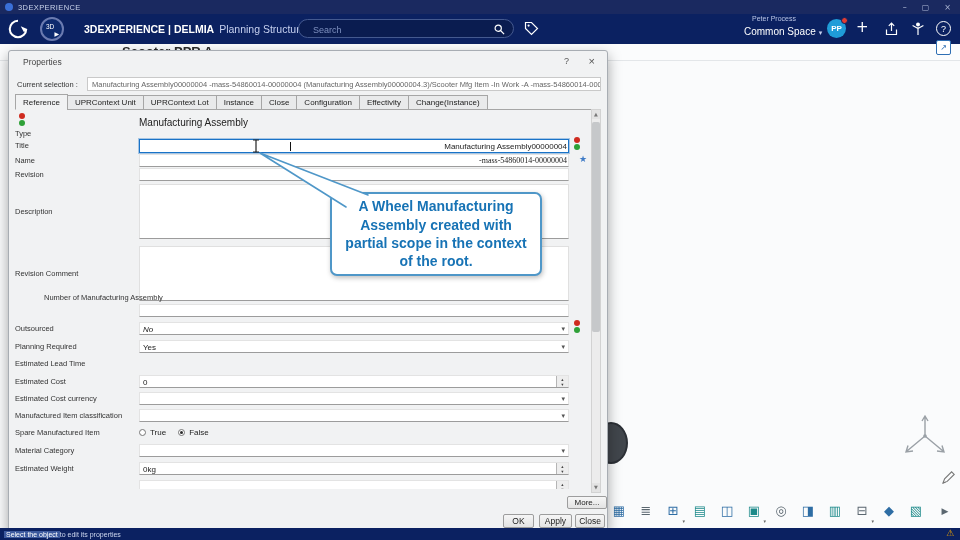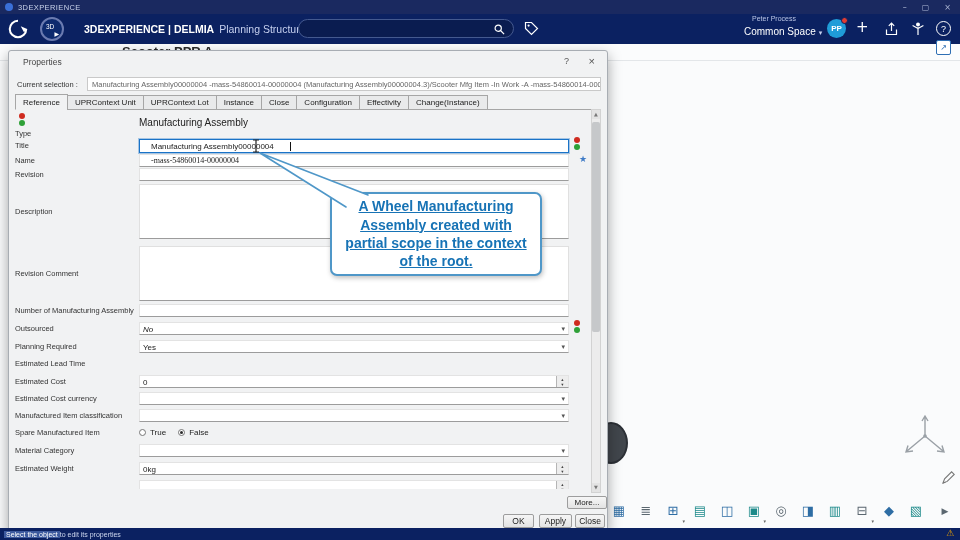--- a/index.html
+++ b/index.html
@@ -75,21 +75,21 @@
   .tab{font-size:8px;color:#222;background:#e9eaeb;border:1px solid #a6a6a6;border-bottom:1px solid #a6a6a6;
        padding:2px 7px;margin-right:-1px;margin-bottom:-1px;white-space:nowrap;}
   .tab.active{background:#f1f2f3;border-bottom:1px solid #f1f2f3;padding-top:3px;}
   .statlight{position:absolute;width:6px;height:13px;}
   .statlight i{display:block;width:6px;height:6px;border-radius:50%;margin-bottom:1px;}
   .statlight .r{background:#cf2b1f;} .statlight .g{background:#2fa138;}
   .dlg-label{position:absolute;left:6px;font-size:7.5px;color:#333;white-space:nowrap;}
   .fld{position:absolute;left:130px;width:430px;height:13px;background:#fff;
        border:1px solid #e3e3e3;border-bottom:1px solid #9c9c9c;font-size:8px;color:#222;
        line-height:11px;box-sizing:border-box;}
-  .fld input{width:100%;height:100%;border:none;outline:none;background:transparent;font:inherit;color:inherit;padding:0 11px;box-sizing:border-box;}
+  .fld input{width:100%;height:100%;border:none;outline:none;background:transparent;font:inherit;color:inherit;padding:0 1px;box-sizing:border-box;text-align:right;}
   .fld.focus{border:1px solid #1a73c7;box-shadow:0 0 0 1px rgba(26,115,199,.35);}
   .fld .chev{position:absolute;right:3px;top:2px;font-size:7px;color:#555;line-height:8px;font-family:"DejaVu Sans",sans-serif;}
   .fld .val{position:absolute;left:3px;top:1px;}
   .spinbox{position:absolute;right:0;top:0;width:11px;height:11px;border-left:1px solid #b5b5b5;background:#ededed;
            display:flex;flex-direction:column;align-items:center;justify-content:center;font-size:4.5px;line-height:5px;color:#444;
            font-family:"DejaVu Sans",sans-serif;}
   .tarea{position:absolute;left:130px;width:430px;height:55px;background:#fff;border:1px solid #e0e0e0;border-bottom:1px solid #9c9c9c;box-sizing:border-box;}
   .tarea textarea{width:100%;height:100%;border:none;outline:none;resize:none;background:transparent;font:inherit;}
   .caret{position:absolute;left:150px;top:2px;width:1px;height:9px;background:#111;}
   .radio-row{position:absolute;left:130px;display:flex;align-items:center;gap:4px;font-size:8px;color:#222;height:13px;}
@@ -102,21 +102,21 @@
   .scroll .arr{position:absolute;left:0;width:8px;height:9px;background:#e3e3e3;color:#777;font-size:5px;line-height:9px;text-align:center;
                font-family:"DejaVu Sans",sans-serif;}
   .scroll .thumb{position:absolute;left:0px;top:12px;width:8px;height:210px;background:#c6c8ca;border-radius:2px;}
   .btn{position:absolute;height:14px;background:linear-gradient(#f6f6f6,#e3e3e3);border:1px solid #9d9d9d;
        font-size:8.5px;color:#222;text-align:center;line-height:12px;border-radius:2px;box-sizing:border-box;cursor:default;}
 
   
   .callout{position:absolute;left:330px;top:192px;width:212px;height:84px;background:#fff;border:2px solid #4f97c8;
            border-radius:7px;z-index:7;box-sizing:border-box;box-shadow:1px 2px 5px rgba(0,0,0,.25);
            display:flex;align-items:center;justify-content:center;padding:4px 9px;}
-  .callout .ctext{font-size:14px;font-weight:600;color:#1773b5;text-align:center;line-height:1.32;text-decoration:underline;}
+  .callout .ctext{font-size:14px;font-weight:600;color:#1773b5;text-align:center;line-height:1.32;}
   .tail{position:absolute;left:250px;top:145px;z-index:8;pointer-events:none;}
   .ibeam{position:absolute;left:251px;top:139px;z-index:9;pointer-events:none;}
 </style>
 </head>
 <body>
 
 <div id="root">
 
   <div class="titlebar nosel">
     <div class="tb-logo"></div>
@@ -134,20 +134,21 @@
       <path d="M22 12l-7-3 3.5 6.5z" fill="#fff"></path>
     </svg>
     <div class="badge">
       <span class="b3d">3D</span>
       <span class="bplay">▶</span>
     </div>
     <div class="brand">
       <b>3DEXPERIENCE | DELMIA</b><span>Planning Structure</span>
     </div>
     <div class="search">
+      <input placeholder="Search" style="">
       <svg class="abs" style="right:8px;top:4px;" width="11" height="11" viewBox="0 0 12 12">
         <circle cx="4.6" cy="4.6" r="3.4" fill="none" stroke="#fff" stroke-width="1.3"></circle>
         <line x1="7.4" y1="7.4" x2="11" y2="11" stroke="#fff" stroke-width="1.3"></line>
       </svg>
     </div>
     <svg class="abs" style="left:524px;top:7px;" width="15" height="15" viewBox="0 0 15 15">
       <path d="M1.5 1.5 h6 l6 6 -6 6 -6 -6 z" fill="none" stroke="#fff" stroke-width="1.2"></path>
       <circle cx="4.6" cy="4.6" r="1.1" fill="#fff"></circle>
     </svg>
     <div class="usr-name">Peter Process</div>
@@ -252,21 +253,21 @@
     <div class="fld" style="top:117px;">
       <input value="" style="">
     </div>
 
     <div class="dlg-label" style="top:156px;">Description</div>
     <div class="tarea" style="top:133px;"><textarea style=""></textarea></div>
 
     <div class="dlg-label" style="top:218px;">Revision Comment</div>
     <div class="tarea" style="top:195px;"><textarea style=""></textarea></div>
 
-    <div class="dlg-label" style="top:255px;">Number of Manufacturing Assembly</div>
+    <div class="dlg-label" style="top:242px;margin-left:29px;">Number of Manufacturing Assembly</div>
     <div class="fld" style="top:253px;">
       <input value="" style="">
     </div>
 
     <div class="dlg-label" style="top:273px;">Outsourced</div>
     <div class="fld" style="top:271px;font-style:italic;">
       <span class="val">No</span>
       <span class="chev">▾</span>
     </div>
     <div class="statlight" style="left:565px;top:269px;">

